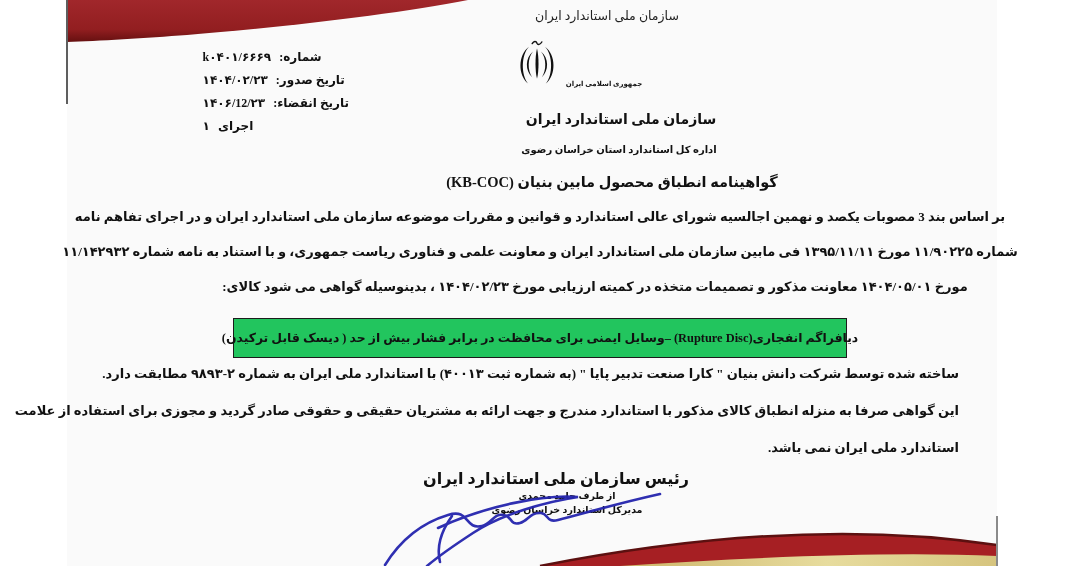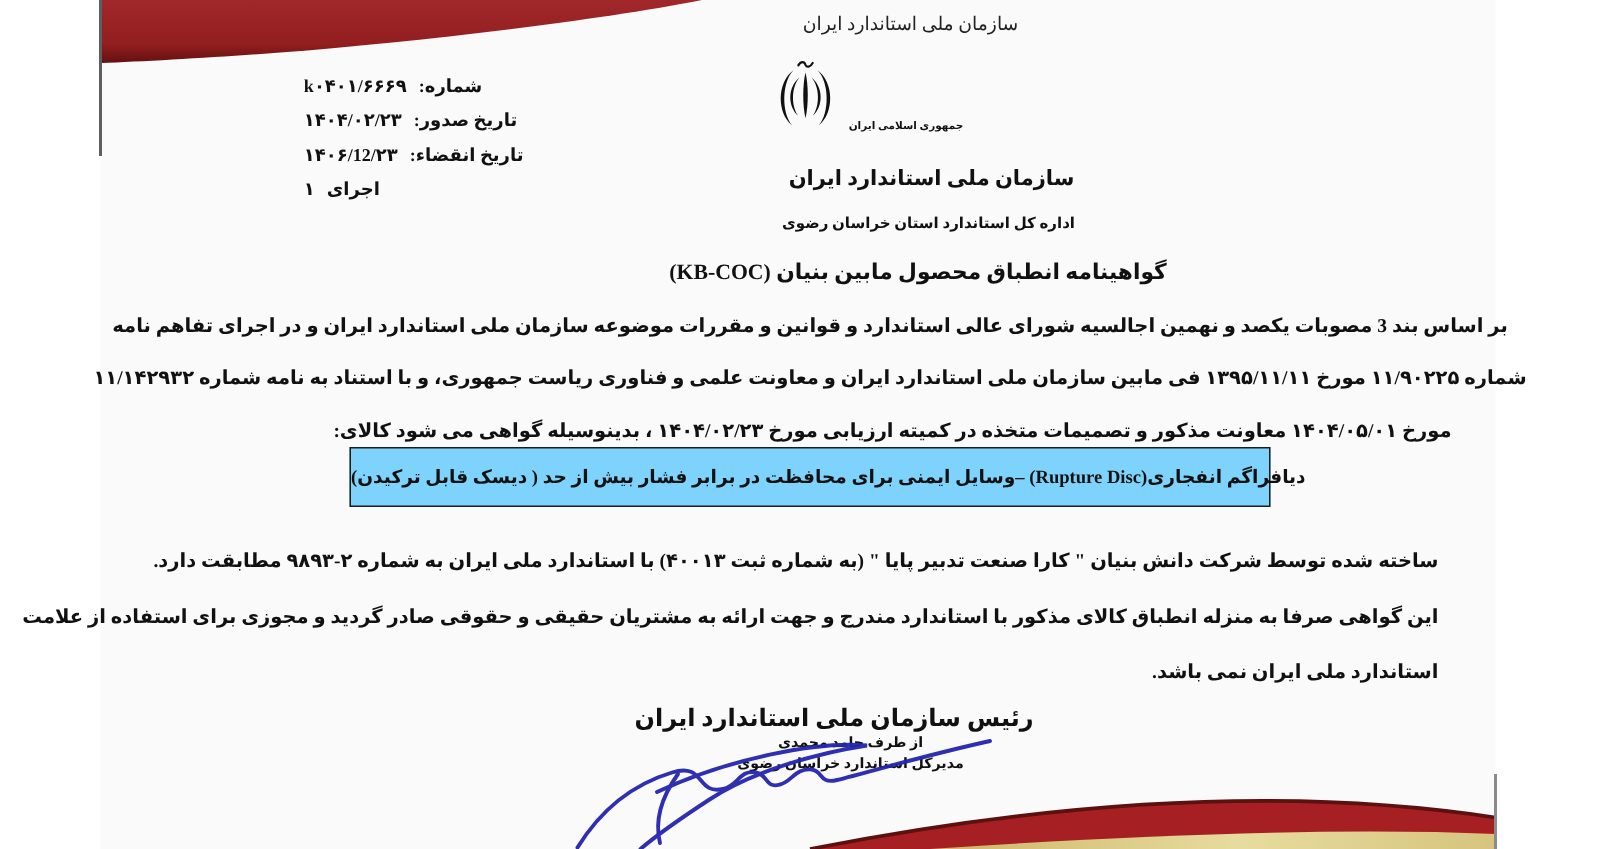--- a/index.html
+++ b/index.html
@@ -14,22 +14,22 @@
   .meta{top:46px;right:715px;text-align:left;direction:rtl;font-size:12px;font-weight:bold;line-height:23px;}
   .meta .val{margin-right:5px;}
   .emblem{left:513px;top:40px;}
   .emblem-cap{top:80px;left:537px;font-size:7px;font-weight:bold;}
   .h1{top:111px;left:554px;font-size:14px;font-weight:bold;}
   .h2{top:144px;left:552px;font-size:10px;font-weight:bold;}
   .h3{top:174px;left:545px;font-size:14.5px;font-weight:bold;}
   .pline{font-size:13px;font-weight:bold;}
   .p1{left:540px;}
   .p2{right:105px;text-align:center;}
-  .box{top:298px;left:233px;width:612px;height:38px;border:1.6px solid #1c1c1c;
-       display:flex;align-items:center;justify-content:flex-start;background:#7dd3fc;}
+  .box{top:318px;left:233px;width:612px;height:38px;border:1.6px solid #1c1c1c;
+       display:flex;align-items:center;justify-content:center;background:#22c55e;}
   .box .pline{font-size:12.4px;}
   .sig1{top:469px;left:556px;font-size:16px;font-weight:bold;}
   .sig2{top:490px;left:567px;font-size:9.5px;font-weight:bold;}
   .sig3{top:504px;left:567px;font-size:9.5px;font-weight:bold;}
   svg{display:block;}
 </style>
 </head>
 <body>
 
 <div class="stage">

